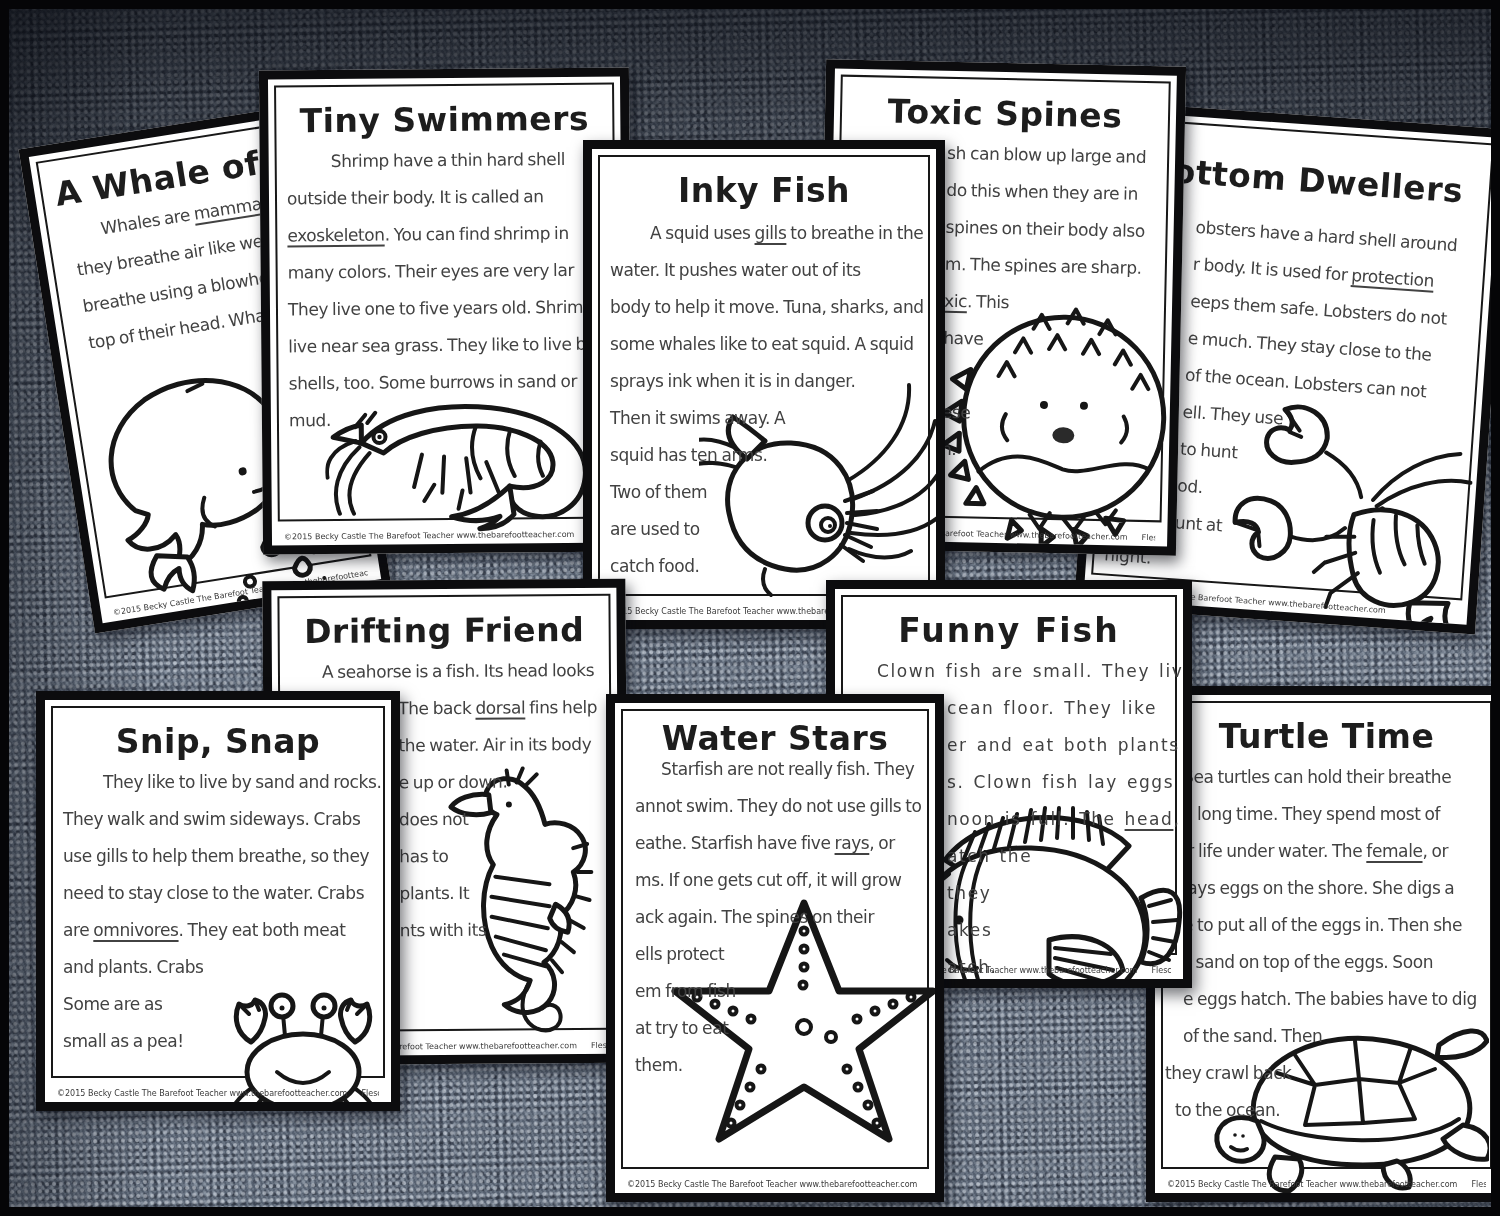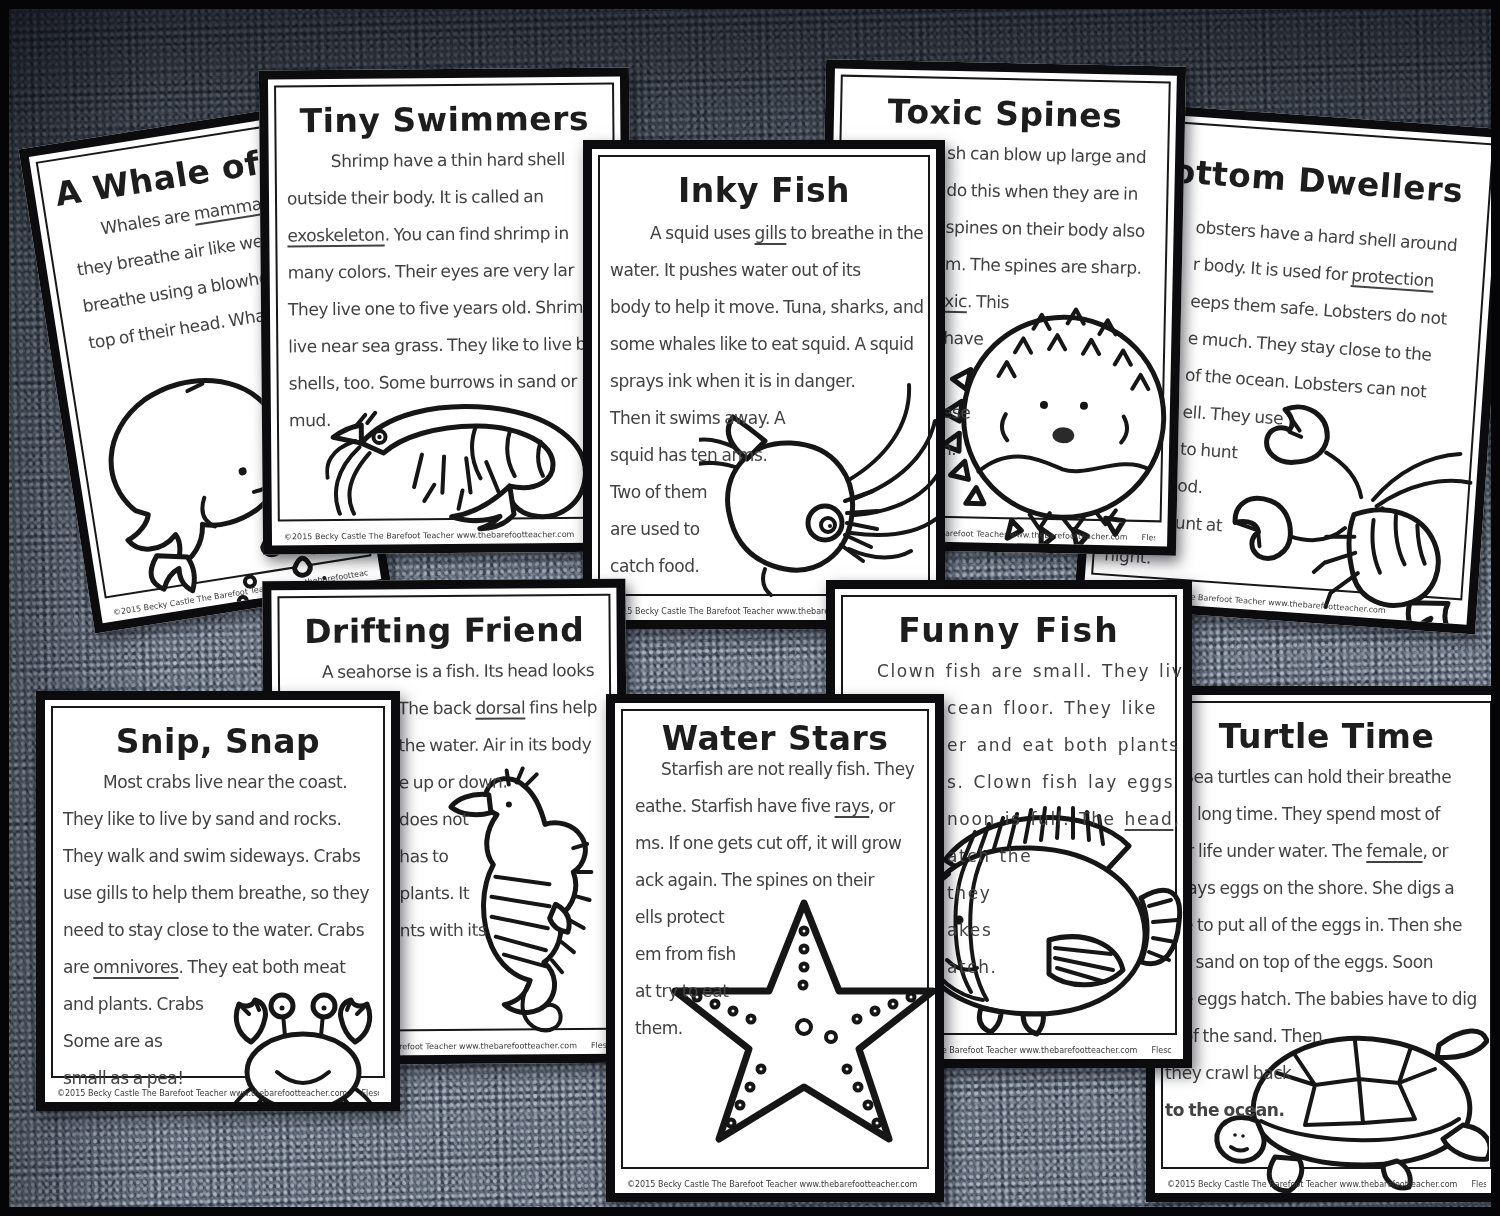--- a/index.html
+++ b/index.html
@@ -38,21 +38,21 @@
 
   
   .card-whale {left:46px;  top:114px; width:300px; height:490px; transform:rotate(-9deg);  z-index:1;}
   .card-tiny  {left:252px; top:60px;  width:370px; height:484px; transform:rotate(-0.5deg);z-index:2;}
   .card-inky  {left:574px; top:131px; width:362px; height:489px; z-index:3;}
   .card-toxic {left:812px; top:54px;  width:360px; height:489px; transform:rotate(1.2deg); z-index:2;}
   .card-bottom{left:1082px;top:106px; width:402px; height:506px; transform:rotate(4deg);   z-index:1;}
   .card-snip  {left:27px;  top:682px; width:364px; height:420px; z-index:6;}
   .card-drift {left:255px; top:571px; width:363px; height:484px; transform:rotate(-0.4deg);z-index:5;}
   .card-stars {left:597px; top:685px; width:338px; height:508px; z-index:6;}
-  .card-funny {left:817px; top:571px; width:366px; height:488px; z-index:5;}
+  .card-funny {left:817px; top:571px; width:366px; height:408px; z-index:5;}
   .card-turtle{left:1137px;top:677px; width:361px; height:516px; z-index:4;}
 
   
   .card-whale .line{padding-left:12px;} .card-whale .line:first-child{padding-left:42px;}
   .card-whale .line:nth-child(5){padding-left:188px;}
   .card-tiny .line:first-child{padding-left:44px;}
   .card-inky .passage{top:58px;}
   .card-toxic .passage{left:0;} .card-toxic .line{padding-left:106px;}
   .card-toxic .line:first-child{padding-left:106px;}
   .card-bottom .passage{left:0;top:84px;} .card-bottom .card-title{top:28px;}
@@ -61,21 +61,21 @@
   .card-drift .passage{left:0;} .card-drift .line{padding-left:118px;}
   .card-drift .line:first-child{padding-left:42px;}
   .card-stars .passage{top:40px;} .card-stars .card-title{top:8px;}
   .card-stars .line{padding-left:2px;} .card-stars .line:first-child{padding-left:28px;}
   .card-funny .passage{left:0;letter-spacing:1.6px;word-spacing:2px;}
   .card-funny .card-title{letter-spacing:2px;}
   .card-funny .line{padding-left:104px;} .card-funny .line:first-child{padding-left:34px;}
   .card-turtle .passage{left:0;} .card-turtle .line{padding-left:20px;}
   .card-turtle .line:first-child{padding-left:20px;}
   .card-turtle .line:nth-child(9){padding-left:2px;}
-  .card-turtle .line:nth-child(10){padding-left:2px;font-weight:bold;}
+  .card-turtle .line:nth-child(10){padding-left:12px;}
 
   
   .illus-whale {left:-6px;top:218px;width:235px;height:255px;}
   .illus-tiny  {left:46px;top:298px;width:302px;height:156px;}
   .illus-inky  {left:99px;top:205px;width:246px;height:262px;}
   .illus-toxic {left:100px;top:196px;width:242px;height:274px;}
   .illus-bottom{left:128px;top:260px;width:245px;height:242px;}
   .illus-snip  {left:150px;top:250px;width:200px;height:196px;}
   .illus-drift {left:152px;top:160px;width:193px;height:302px;}
   .illus-stars {left:20px;top:176px;width:322px;height:312px;}
@@ -279,21 +279,20 @@
                 <circle cx="79" cy="48" r="11" fill="#ffffff" stroke="#161616" stroke-width="5" stroke-linecap="round" stroke-linejoin="round"></circle>
                 <circle cx="79" cy="50" r="2.5" fill="#161616"></circle>
                 <circle cx="121" cy="48" r="11" fill="#ffffff" stroke="#161616" stroke-width="5" stroke-linecap="round" stroke-linejoin="round"></circle>
                 <circle cx="121" cy="50" r="2.5" fill="#161616"></circle>
                 <ellipse cx="100" cy="114" rx="56" ry="38" fill="#ffffff" stroke="#161616" stroke-width="5" stroke-linecap="round" stroke-linejoin="round"></ellipse>
                 <path fill="none" stroke="#161616" stroke-width="4" stroke-linecap="round" stroke-linejoin="round" d="M74,114 q26,22 52,0"></path>
               </svg>
             </div>
             <div class="card-title">Snip, Snap</div>
             <div class="passage">
-              <div class="line"><span>Most crabs live near the coast.</span></div>
               <div class="line"><span>They like to live by sand and rocks.</span></div>
               <div class="line"><span>They walk and swim sideways. Crabs</span></div>
               <div class="line"><span>use gills to help them breathe, so they</span></div>
               <div class="line"><span>need to stay close to the water. Crabs</span></div>
               <div class="line"><span>are </span><span class="u">omnivores</span><span>. They eat both meat</span></div>
               <div class="line"><span>and plants. Crabs</span></div>
               <div class="line"><span>Some are as</span></div>
               <div class="line"><span>small as a pea!</span></div>
             </div>
           </div>
@@ -360,20 +359,21 @@
                   <circle cx="54" cy="110" r="3.5"></circle>
                   <circle cx="72" cy="117" r="3.5"></circle>
                   <circle cx="90" cy="124" r="3.5"></circle>
                   <circle cx="108" cy="132" r="3.5"></circle>
                 </g>
               </svg>
             </div>
             <div class="card-title">Water Stars</div>
             <div class="passage">
               <div class="line"><span>Starfish are not really fish. They</span></div>
+              <div class="line"><span>annot swim. They do not use gills to</span></div>
               <div class="line"><span>eathe. Starfish have five </span><span class="u">rays</span><span>, or</span></div>
               <div class="line"><span>ms. If one gets cut off, it will grow</span></div>
               <div class="line"><span>ack again. The spines on their</span></div>
               <div class="line"><span>ells protect</span></div>
               <div class="line"><span>em from fish</span></div>
               <div class="line"><span>at try to eat</span></div>
               <div class="line"><span>them.</span></div>
             </div>
           </div>
           <div class="card-footer">

